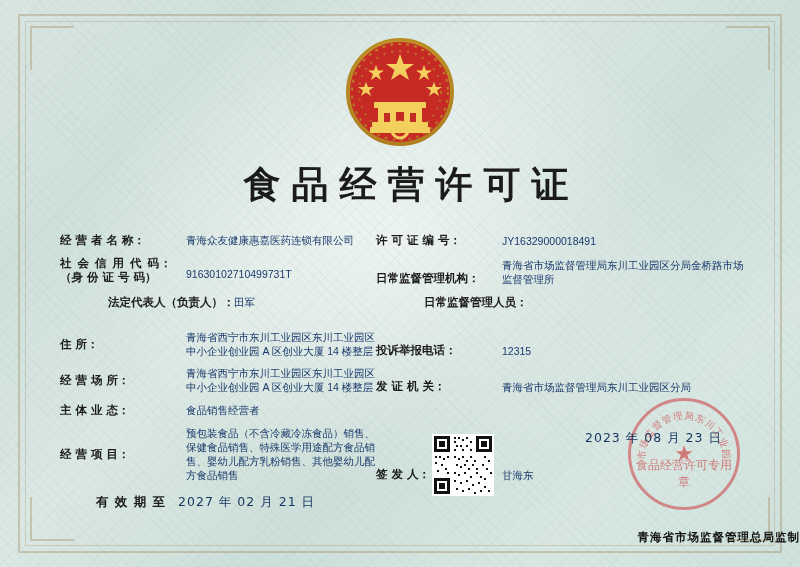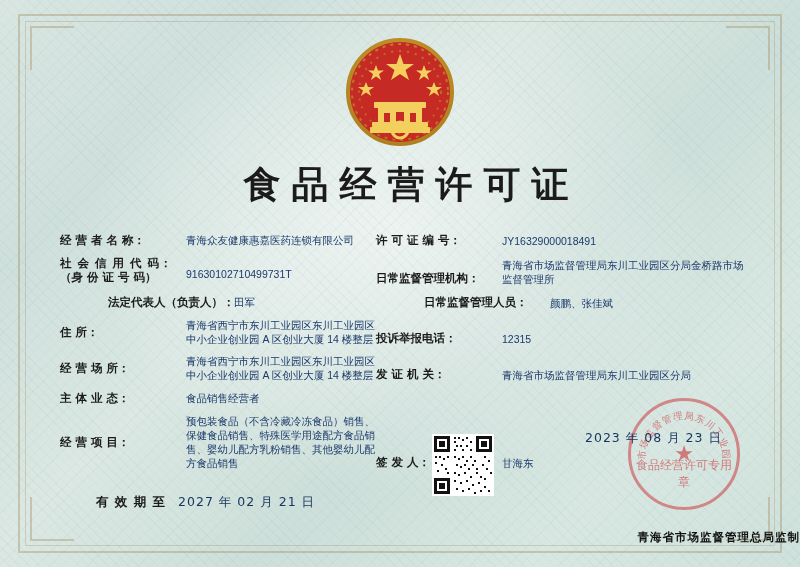--- a/index.html
+++ b/index.html
@@ -296,25 +296,24 @@
       </div>
     </div>
 
     <div class="row" style="margin-top:8px;margin-left:48px;">
       <div class="col-left">
         <div class="lbl w-l">法定代表人（负责人）：</div>
         <div class="val">田军</div>
       </div>
       <div class="col-right">
         <div class="lbl w-r">日常监督管理人员：</div>
-        <div class="val">颜鹏、张佳斌</div>
-      </div>
-    </div>
-
-    <div class="row" style="margin-top:8px;">
+      </div>
+    </div>
+
+    <div class="row" style="margin-top:20px;">
       <div class="col-left">
         <div class="lbl w-l">住            所：</div>
         <div class="val two-line">青海省西宁市东川工业园区东川工业园区中小企业创业园 A 区创业大厦 14 楼整层</div>
       </div>
       <div class="col-right">
         <div class="lbl w-r">投诉举报电话：</div>
         <div class="val">12315</div>
       </div>
     </div>
 

